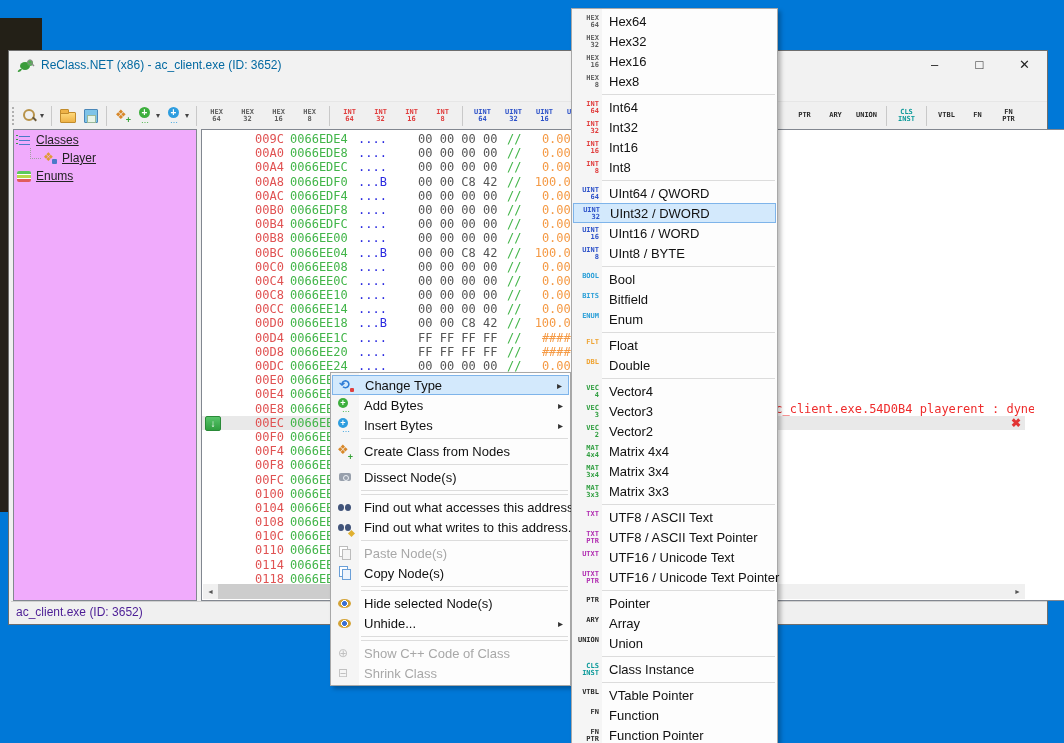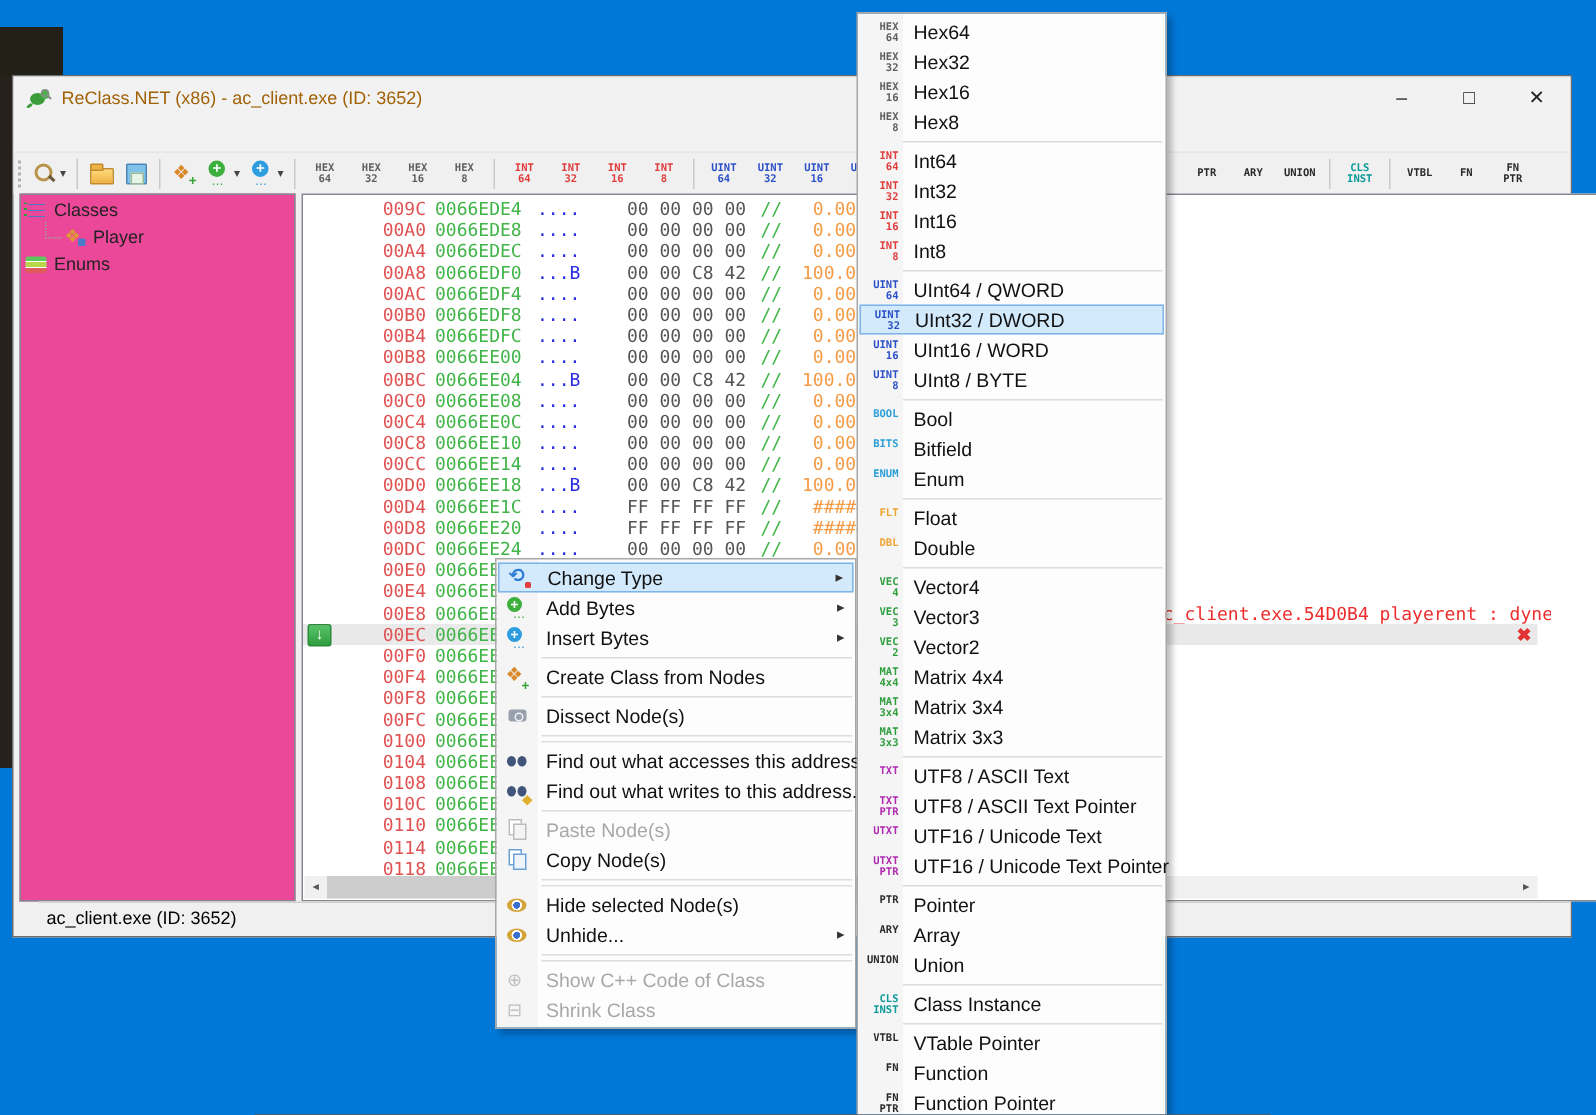--- a/index.html
+++ b/index.html
@@ -6,21 +6,21 @@
   #screen{position:relative;width:1064px;height:743px;background:var(--desktop,#0078d7);overflow:hidden;
           font-family:"Liberation Sans",sans-serif;-webkit-font-smoothing:antialiased;}
   .abs{position:absolute;}
   
   .dark-a{left:0;top:18px;width:42px;height:36px;background:#232017;}
   .dark-b{left:0;top:50px;width:8px;height:462px;background:#26211a;}
   
   .win{left:8px;top:50px;width:1040px;height:575px;background:#f0f0f0;border:1px solid #6e6e6e;box-sizing:border-box;}
   .titlebar{position:absolute;left:0;top:0;right:0;height:28px;background:#f2f2f2;display:flex;align-items:center;}
   .title-ic{width:18px;height:16px;margin:0 6px 0 8px;flex:none;}
-  .title-txt{font-size:12px;color:#a16207;}
+  .title-txt{font-size:12px;color:#0369a1;}
   .winbtns{position:absolute;right:0;top:0;height:28px;display:flex;}
   .winbtn{width:45px;height:28px;text-align:center;line-height:28px;font-size:13px;color:#222;}
   .menubar{position:absolute;left:0;top:28px;right:0;height:22px;display:flex;background:#f2f2f2;}
   .menu-item{padding:0 9px;line-height:22px;font-size:13px;color:#111;}
   
   .toolbar{position:absolute;left:0;top:50px;right:0;height:27px;background:#f0f0f0;display:flex;align-items:center;border-top:1px solid #e6e6e6;}
   .grip{width:4px;height:18px;margin-left:3px;border-left:2px dotted #b0b0b0;}
   .tsep{width:1px;height:20px;background:#c9c9c9;margin:0 4px;flex:none;}
   .tbtn{height:24px;display:flex;align-items:center;padding:0 3px;flex:none;position:relative;}
   .dd{font-size:8px;color:#444;margin-left:2px;}
@@ -37,21 +37,21 @@
   .pic-folder::after{content:"";position:absolute;left:1px;top:2px;width:7px;height:3px;background:#eeb347;border:1px solid #c28c2c;border-radius:1px 1px 0 0;}
   .pic-save::before{content:"";position:absolute;left:2px;top:2px;width:12px;height:12px;background:#7fc4e8;border:1px solid #4a87b8;border-radius:1px;}
   .pic-save::after{content:"";position:absolute;left:5px;top:8px;width:7px;height:6px;background:#e8f4e8;border:1px solid #9ab89a;}
   .pic-class::before{content:"❖";position:absolute;left:1px;top:0;font-size:13px;color:#d8882a;}
   .pic-class::after{content:"+";position:absolute;right:0;bottom:-1px;font:bold 9px/9px "Liberation Sans",sans-serif;color:#36a336;}
   .pic-addplus::before{content:"+";position:absolute;left:2px;top:0px;width:11px;height:11px;background:#3daf3d;color:#fff;border-radius:50%;font:bold 10px/11px "Liberation Sans",sans-serif;text-align:center;}
   .pic-addplus::after{content:"⋯";position:absolute;left:4px;bottom:-3px;font-size:8px;color:#3daf3d;}
   .pic-insplus::before{content:"+";position:absolute;left:2px;top:0px;width:11px;height:11px;background:#2e9ddf;color:#fff;border-radius:50%;font:bold 10px/11px "Liberation Sans",sans-serif;text-align:center;}
   .pic-insplus::after{content:"⋯";position:absolute;left:4px;bottom:-3px;font-size:8px;color:#2e9ddf;}
   
-  .tree{left:4px;top:78px;width:184px;height:472px;background:#ec4899;border:1px solid #828790;box-sizing:border-box;font-size:12px;color:#222;}
+  .tree{left:4px;top:78px;width:184px;height:472px;background:#f0abfc;border:1px solid #828790;box-sizing:border-box;font-size:12px;color:#222;text-decoration:underline;}
   .trow{display:flex;align-items:center;height:16px;margin:2px 0 0 3px;}
   .trow.child{margin-left:14px;}
   .conn{width:10px;height:10px;border-left:1px dotted #a0a0a0;border-bottom:1px dotted #a0a0a0;margin:-6px 2px 4px 2px;}
   .tico2{width:15px;height:13px;position:relative;margin-right:4px;flex:none;}
   .ic-list::before{content:"";position:absolute;left:2px;top:2px;width:11px;height:9px;
      background:repeating-linear-gradient(#4a7ac8 0 1px,transparent 1px 4px);}
   .ic-list::after{content:"";position:absolute;left:-1px;top:1px;width:2px;height:10px;
      background:repeating-linear-gradient(#2f9e3f 0 1px,transparent 1px 4px);}
   .ic-player::before{content:"❖";position:absolute;left:0;top:-2px;font-size:12px;color:#e09a35;}
   .ic-player::after{content:"";position:absolute;right:1px;bottom:1px;width:5px;height:5px;background:#4a7ac8;border-radius:1px;}
@@ -74,22 +74,22 @@
   .del-x{position:absolute;right:4px;top:0;color:#e23434;font:bold 12px/14px "Liberation Sans",sans-serif;}
   .classline{position:absolute;left:566px;top:272px;width:266px;overflow:hidden;white-space:pre;
      font-family:"DejaVu Sans Mono",monospace;font-size:12px;color:var(--hdr,#ee2c2c);}
   
   .vsb{position:absolute;right:1px;top:1px;width:15px;bottom:16px;background:#f0f0f0;}
   .vsb .thumb{position:absolute;left:0;top:21px;width:15px;height:34px;background:#cdcdcd;}
   .hsb{position:absolute;left:1px;bottom:1px;height:15px;width:822px;background:#f0f0f0;}
   .hsb .thumb{position:absolute;left:15px;top:0;height:15px;width:560px;background:#cdcdcd;}
   .sbarrow{position:absolute;width:15px;height:15px;font-size:7px;color:#555;text-align:center;line-height:15px;}
   
-  .statusbar{position:absolute;left:17px;right:0;bottom:0;height:22px;background:#f0f0f0;border-top:1px solid #d0d0d0;
-     font-size:12px;color:#000000;line-height:21px;padding-left:5px;}
+  .statusbar{position:absolute;left:2px;right:0;bottom:0;height:22px;background:#f0f0f0;border-top:1px solid #d0d0d0;
+     font-size:12px;color:#4c1d95;line-height:21px;padding-left:5px;}
   
   .cmenu{left:330px;top:372px;width:241px;background:linear-gradient(90deg,#f5f5f5 0 28px,#fdfdfd 28px);
      border:1px solid #a8a8a8;box-shadow:3px 3px 4px rgba(0,0,0,.25);padding:2px 0;box-sizing:border-box;z-index:5;}
   .smenu{left:571px;top:8px;width:207px;background:linear-gradient(90deg,#f5f5f5 0 30px,#fdfdfd 30px);
      border:1px solid #a8a8a8;box-shadow:3px 3px 4px rgba(0,0,0,.25);padding:2px 0;box-sizing:border-box;z-index:6;}
   .mitem{position:relative;height:20px;display:flex;align-items:center;font-size:13px;color:#111;margin:0 1px;}
   .mitem.hl{background:#d3e9fc;border:1px solid #7eb4ea;height:18px;}
   .mitem.disabled .mlabel{color:#a8a8a8;}
   .mlabel{margin-left:10px;white-space:nowrap;text-align:right;}
   .arrow{position:absolute;right:6px;font-size:10px;color:#333;}

